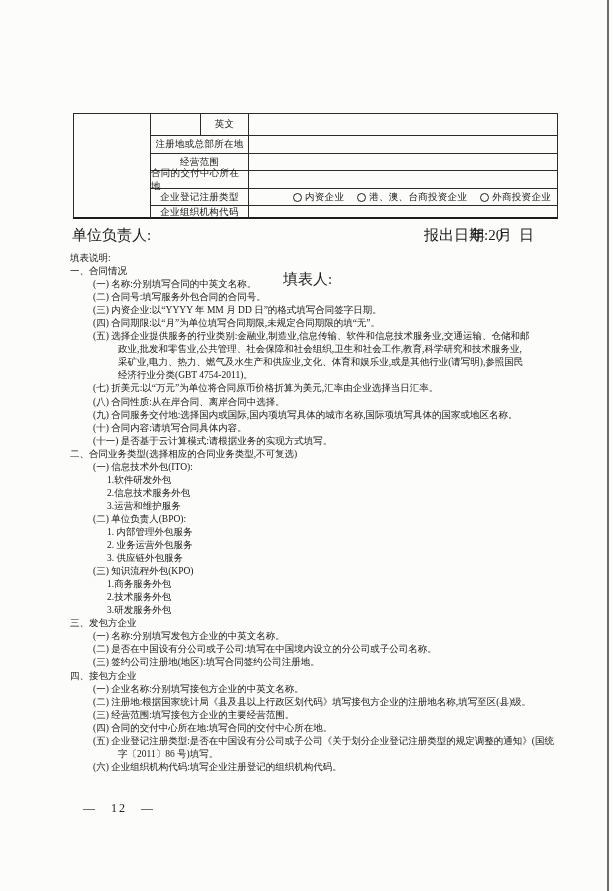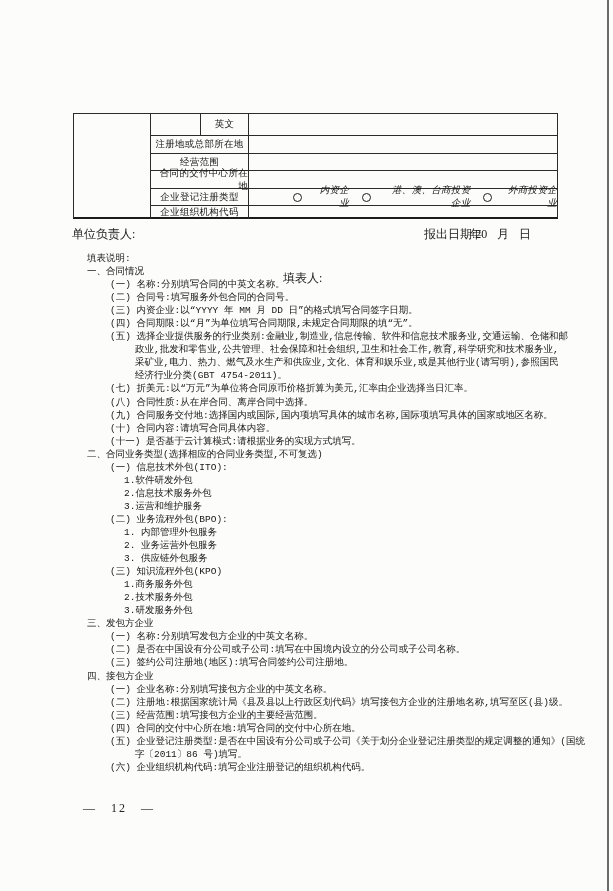--- a/index.html
+++ b/index.html
@@ -14,46 +14,46 @@
   .form-table{
     position:absolute;left:73px;top:113px;width:485px;height:106px;
     display:grid;grid-template-columns:77px 50px 48px auto;
     grid-template-rows:22px 18px 17px 18px 17px auto;
     border:1px solid #2b2b2b;border-bottom:2px solid #1c1c1c;
     box-sizing:border-box;
   }
   .cell{
     border-right:1px solid #2b2b2b;border-bottom:1px solid #2b2b2b;
     display:flex;align-items:center;justify-content:center;
-    font-size:9.5px;letter-spacing:.3px;color:#161616;box-sizing:border-box;text-align:right;
+    font-size:9.5px;letter-spacing:.3px;color:#161616;box-sizing:border-box;
   }
   .cell.label{font-weight:500;}
   .cell.content{border-right:none;justify-content:flex-start;}
   .cell.no-bb{border-bottom:none;}
   .spanner{grid-column:1;grid-row:1/7;border-bottom:none;}
   .r1c2{grid-column:2;grid-row:1;}
   .r1c3{grid-column:3;grid-row:1;}
   .r1c4{grid-column:4;grid-row:1;}
   .lbl2{grid-column:2/4;}
   .radio-row{padding-left:44px;gap:13px;}
-  .radio-opt{display:inline-flex;align-items:center;gap:15px;font-style:italic;}
+  .radio-opt{display:inline-flex;align-items:center;gap:3px;}
   .radio{width:7px;height:7px;border:1.2px solid #1f1f1f;border-radius:50%;display:inline-block;background:transparent;flex:none;}
 
   
-  .sig{position:absolute;top:226px;left:0;width:613px;height:13px;font-size:12px;}
+  .sig{position:absolute;top:226px;left:0;width:613px;height:13px;font-size:15px;}
   .sig span{position:absolute;white-space:nowrap;}
   .sig-unit{left:72px;}
   .sig-filler{left:283px;margin-top:44px;}
   .sig-date{left:424px;}
   .sig-year{left:470px;}
   .sig-month{left:497px;}
   .sig-day{left:519px;}
 
   
-  .instructions{position:absolute;left:87px;top:252px;width:500px;font-family:Liberation Mono, monospace;}
+  .instructions{position:absolute;left:70px;top:252px;width:500px;}
   .ins-line{white-space:nowrap;height:13.05px;line-height:13.05px;font-size:9.5px;color:#171717;}
   .ind-0{margin-left:0;}
   .ind-1{margin-left:23px;}
   .ind-2{margin-left:37px;}
   .ind-3{margin-left:48px;}
 
   
   .footer{position:absolute;left:83px;top:801px;font-size:12px;letter-spacing:2px;word-spacing:9px;color:#222;}
 </style>
 </head>
@@ -122,21 +122,21 @@
       <div class="ins-line ind-1">(七) 折美元:以“万元”为单位将合同原币价格折算为美元,汇率由企业选择当日汇率。</div>
       <div class="ins-line ind-1">(八) 合同性质:从在岸合同、离岸合同中选择。</div>
       <div class="ins-line ind-1">(九) 合同服务交付地:选择国内或国际,国内项填写具体的城市名称,国际项填写具体的国家或地区名称。</div>
       <div class="ins-line ind-1">(十) 合同内容:请填写合同具体内容。</div>
       <div class="ins-line ind-1">(十一) 是否基于云计算模式:请根据业务的实现方式填写。</div>
       <div class="ins-line ind-0">二、合同业务类型(选择相应的合同业务类型,不可复选)</div>
       <div class="ins-line ind-1">(一) 信息技术外包(ITO):</div>
       <div class="ins-line ind-2">1.软件研发外包</div>
       <div class="ins-line ind-2">2.信息技术服务外包</div>
       <div class="ins-line ind-2">3.运营和维护服务</div>
-      <div class="ins-line ind-1">(二) 业务流程外包(BPO):</div>
+      <div class="ins-line ind-1">(二) 单位负责人(BPO):</div>
       <div class="ins-line ind-2">1. 内部管理外包服务</div>
       <div class="ins-line ind-2">2. 业务运营外包服务</div>
       <div class="ins-line ind-2">3. 供应链外包服务</div>
       <div class="ins-line ind-1">(三) 知识流程外包(KPO)</div>
       <div class="ins-line ind-2">1.商务服务外包</div>
       <div class="ins-line ind-2">2.技术服务外包</div>
       <div class="ins-line ind-2">3.研发服务外包</div>
       <div class="ins-line ind-0">三、发包方企业</div>
       <div class="ins-line ind-1">(一) 名称:分别填写发包方企业的中英文名称。</div>
       <div class="ins-line ind-1">(二) 是否在中国设有分公司或子公司:填写在中国境内设立的分公司或子公司名称。</div>

